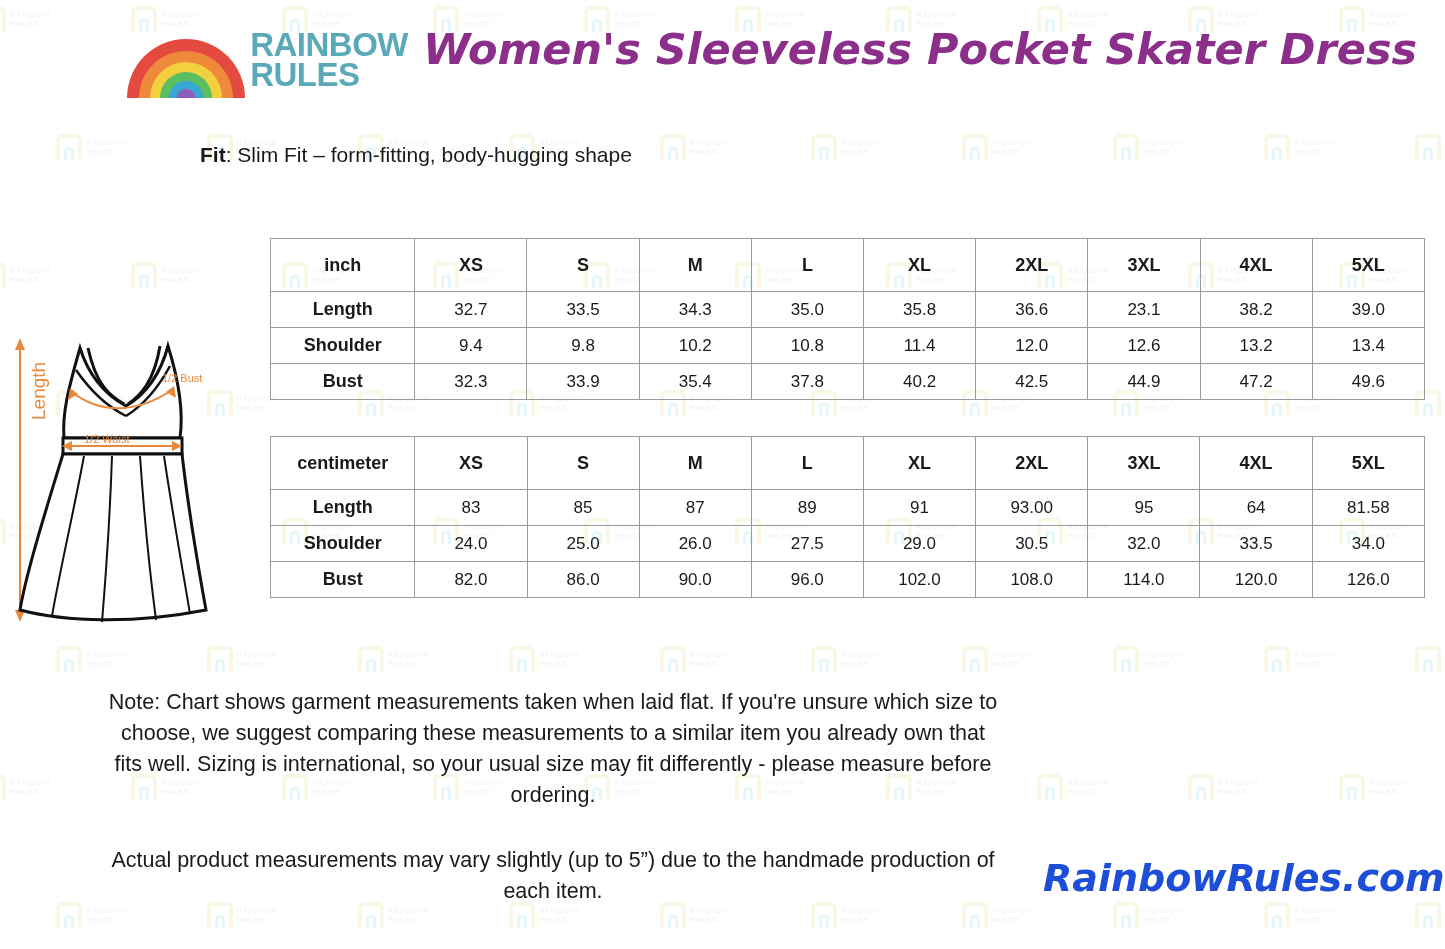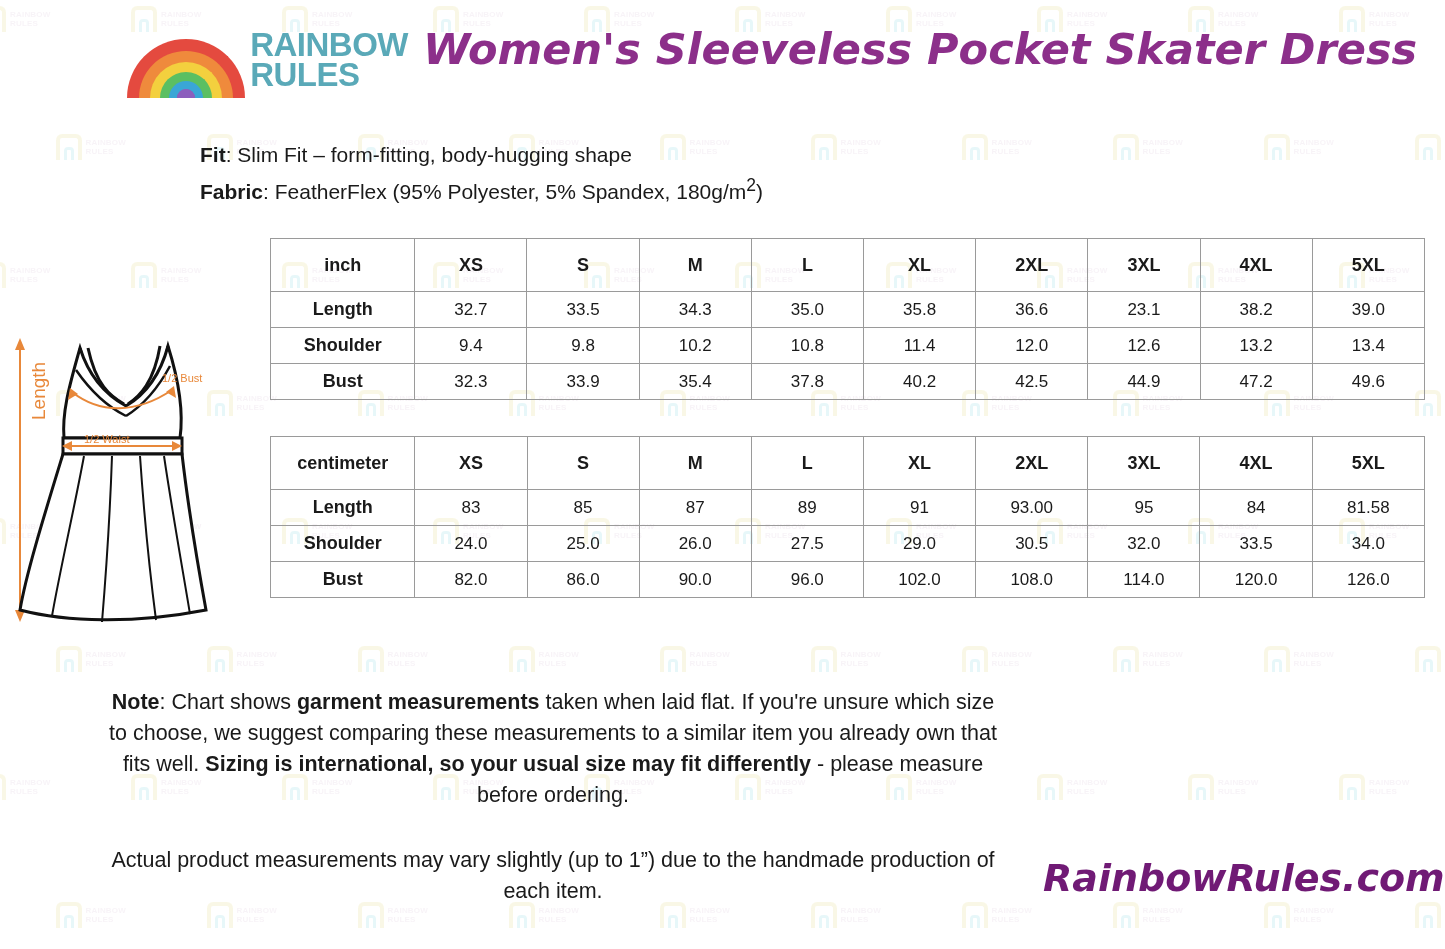--- a/index.html
+++ b/index.html
@@ -188,42 +188,42 @@
   #note {
     position: absolute;
     left: 108px;
     top: 687px;
     width: 890px;
     text-align: center;
     font-size: 21.5px;
     line-height: 31px;
     z-index: 2;
   }
-  #note b { font-weight: bold; text-align: right; }
+  #note b { font-weight: normal; text-align: right; }
   #disclaimer {
     position: absolute;
     left: 108px;
     top: 845px;
     width: 890px;
     text-align: center;
     font-size: 21.5px;
     line-height: 31px;
     z-index: 2;
   }
 
   
   #footer-brand {
     position: absolute;
     left: 1043px;
     top: 856px;
     font-family: "DejaVu Sans", sans-serif;
     font-style: italic;
     font-weight: bold;
     font-size: 38px;
-    color: #701a75;
+    color: #1d4ed8;
     z-index: 2;
     white-space: nowrap;
   }
 </style>
 </head>
 <body>
 
 <div id="watermarks">
     <div class="wm" style="left: -20px; top: -10px;">
       <div class="wm-mark"></div>
@@ -563,23 +563,20 @@
       <div class="logo-line2">RULES</div>
     </div>
   </div>
 
   <div id="title">Women's Sleeveless Pocket Skater Dress</div>
 </div>
 
 <div id="fitinfo">
   <div>
     <b>Fit</b><span>: Slim Fit – form-fitting, body-hugging shape</span>
-  </div>
-  <div>
-    <b>Fabric</b><span>: FeatherFlex (95% Polyester, 5% Spandex, 180g/m</span><sup>2</sup><span>)</span>
   </div>
 </div>
 
 <div id="length-label">Length</div>
 
 <div id="illustration">
   <svg width="250" height="300" viewBox="0 0 250 300">
 
     <line x1="10" y1="18" x2="10" y2="282" stroke="#e8883a" stroke-width="2"></line>
     <polygon points="10,8 5,20 15,20" fill="#e8883a"></polygon>
@@ -693,21 +690,21 @@
   <tbody>
     <tr>
       <th>Length</th>
       <td>83</td>
       <td>85</td>
       <td>87</td>
       <td>89</td>
       <td>91</td>
       <td>93.00</td>
       <td>95</td>
-      <td>84</td>
+      <td>64</td>
       <td>81.58</td>
     </tr>
     <tr>
       <th>Shoulder</th>
       <td>24.0</td>
       <td>25.0</td>
       <td>26.0</td>
       <td>27.5</td>
       <td>29.0</td>
       <td>30.5</td>
@@ -727,15 +724,15 @@
       <td>120.0</td>
       <td>126.0</td>
     </tr>
   </tbody>
 </table>
 
 <div id="note">
   <b>Note</b><span>: Chart shows </span><b>garment measurements</b><span> taken when laid flat. If you're unsure which size to choose, we suggest comparing these measurements to a similar item you already own that fits well. </span><b>Sizing is international, so your usual size may fit differently</b><span> - please measure before ordering.</span>
 </div>
 
-<div id="disclaimer">Actual product measurements may vary slightly (up to 1”) due to the handmade production of each item.</div>
+<div id="disclaimer">Actual product measurements may vary slightly (up to 5”) due to the handmade production of each item.</div>
 
 <div id="footer-brand">RainbowRules.com</div>
 
 </body></html>

